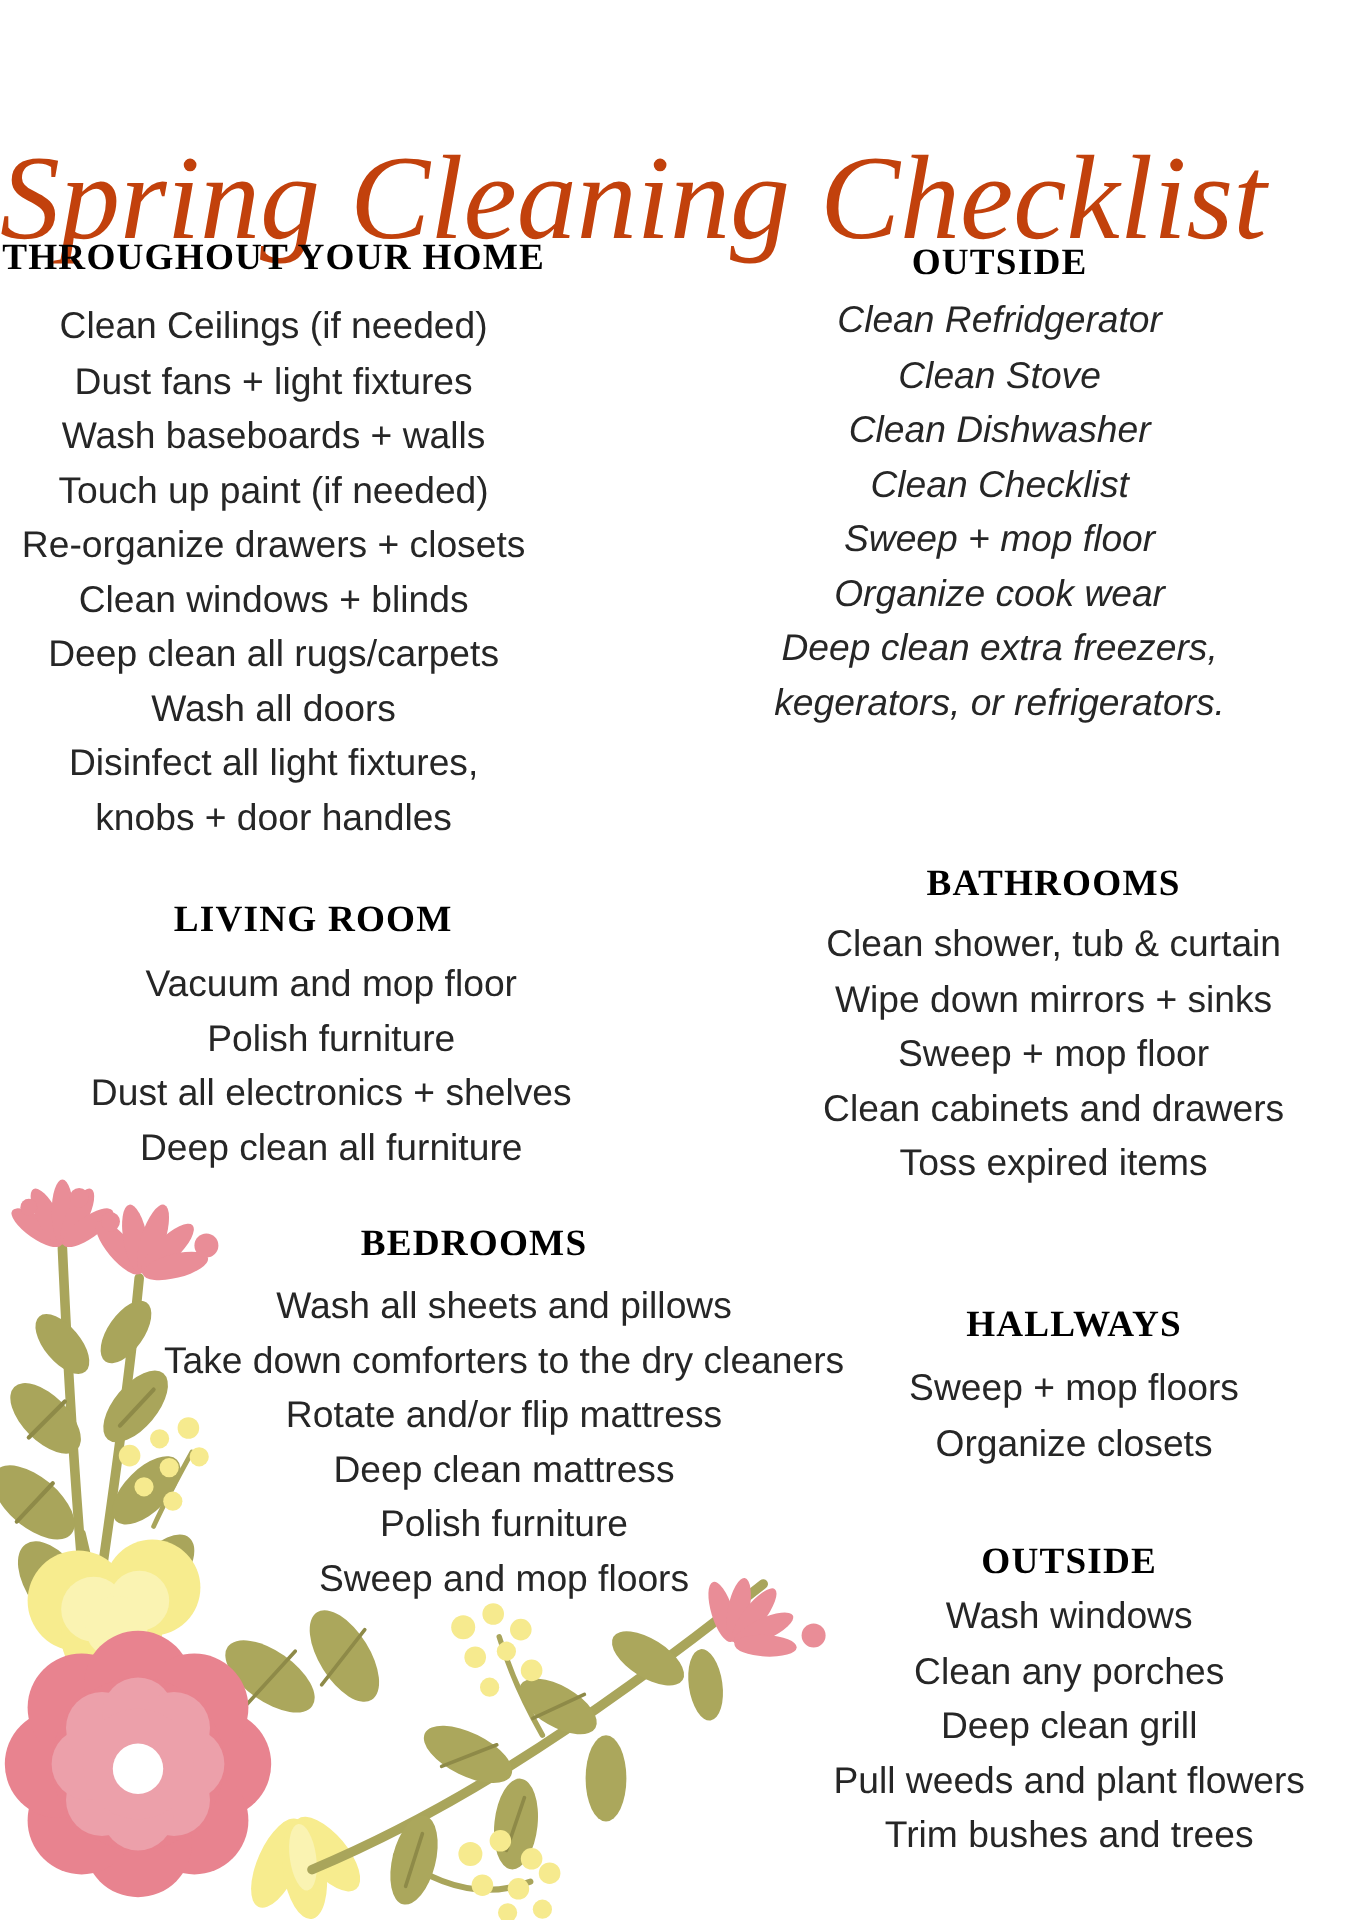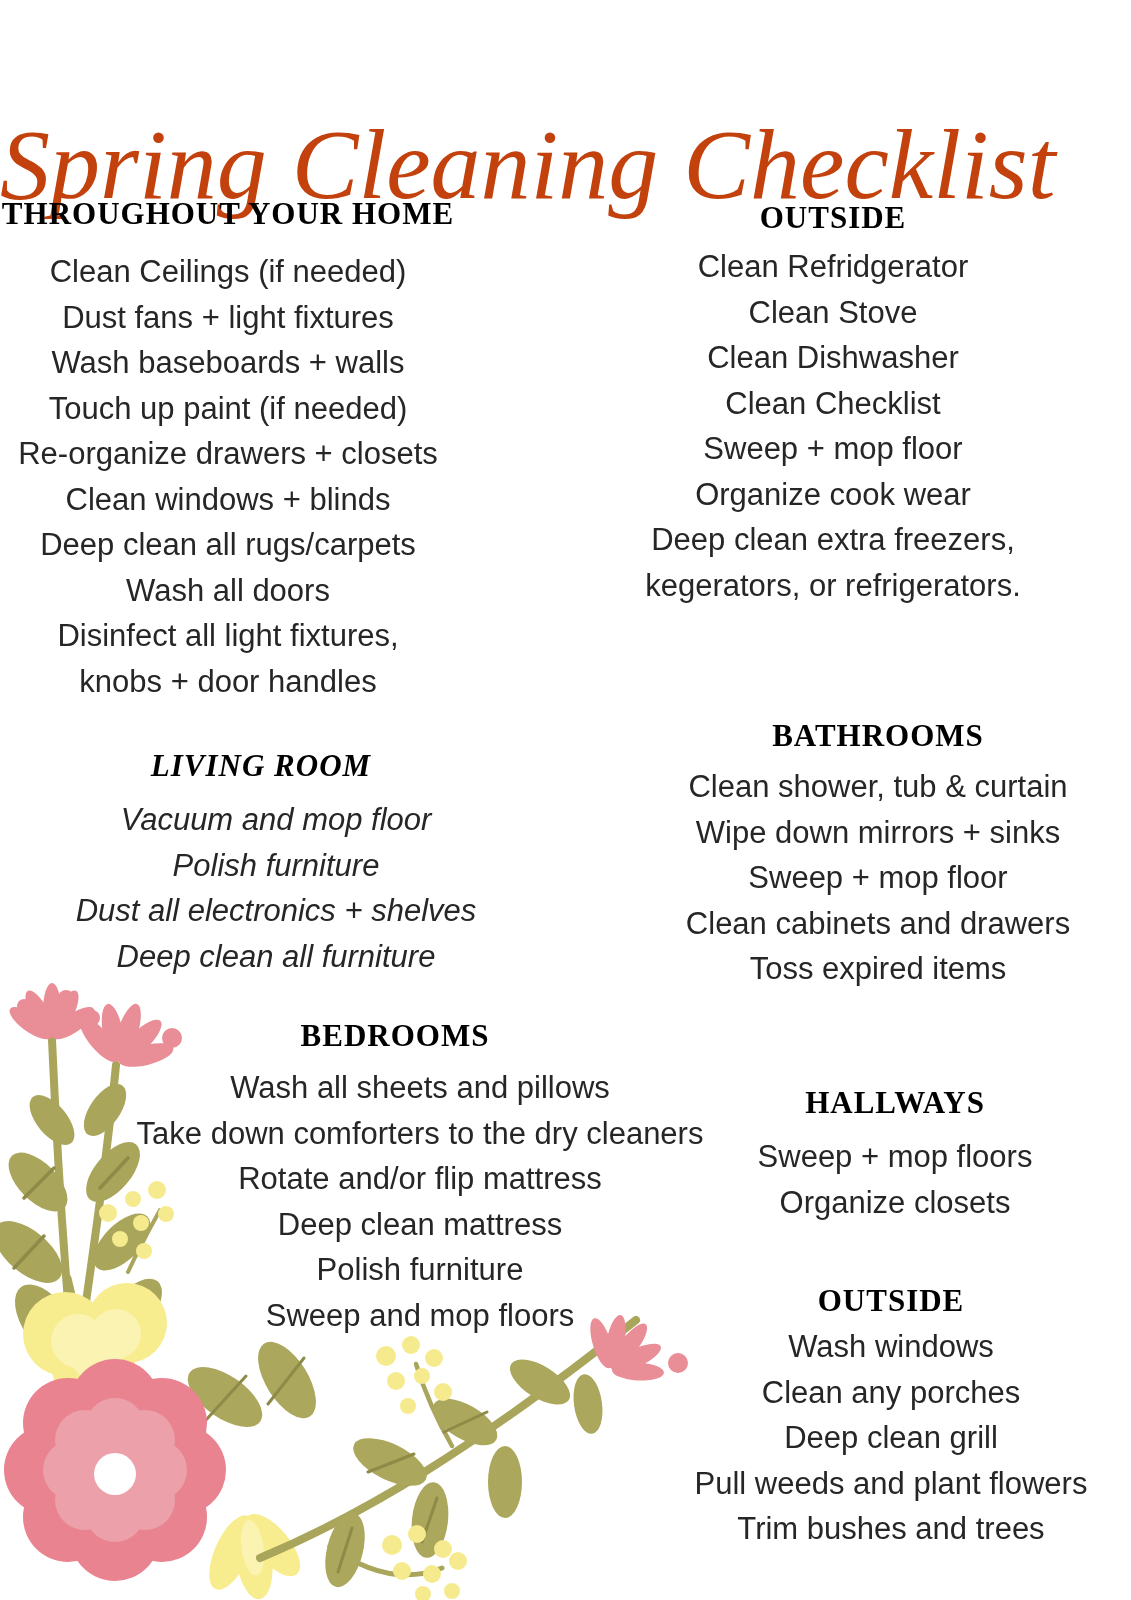--- a/index.html
+++ b/index.html
@@ -16,28 +16,28 @@
   .section h2{
     margin:0;font-family:"Liberation Serif", serif;font-weight:700;
     font-size:31px;line-height:36px;color:#000000;letter-spacing:1px;
   }
   .items{font-size:31px;line-height:45.5px;color:#262626;}
   .items .line{white-space:nowrap;}
 
   
   #sec-throughout{left:0px;   top:196px;  width:456px;}
   #sec-throughout .items{margin-top:17px;}
-  #sec-living    {left:26px;  top:748px;  width:500px;font-style:italic;}
+  #sec-living    {left:26px;  top:748px;  width:500px;}
   #sec-living h2{transform:translateX(-15px);}
   #sec-living .items{margin-top:13px;}
   #sec-bedrooms  {left:110px; top:1018px; width:620px;}
   #sec-bedrooms h2{transform:translateX(-25px);}
   #sec-bedrooms .items{margin-top:11px;}
   #sec-kitchen   {left:583px; top:200px;  width:500px;}
-  #sec-kitchen .items{margin-top:8px;}
+  #sec-kitchen .items{margin-top:8px;font-style:italic;}
   #sec-bathrooms {left:628px; top:718px;  width:500px;}
   #sec-bathrooms .items{margin-top:10px;}
   #sec-hallways  {left:645px; top:1085px; width:500px;}
   #sec-hallways .items{margin-top:13px;}
   #sec-outside   {left:641px; top:1283px; width:500px;}
   #sec-outside .items{margin-top:5px;}
 
   .florals{position:absolute;left:0;top:960px;width:720px;height:640px;z-index:1;}
 </style>
 </head>

